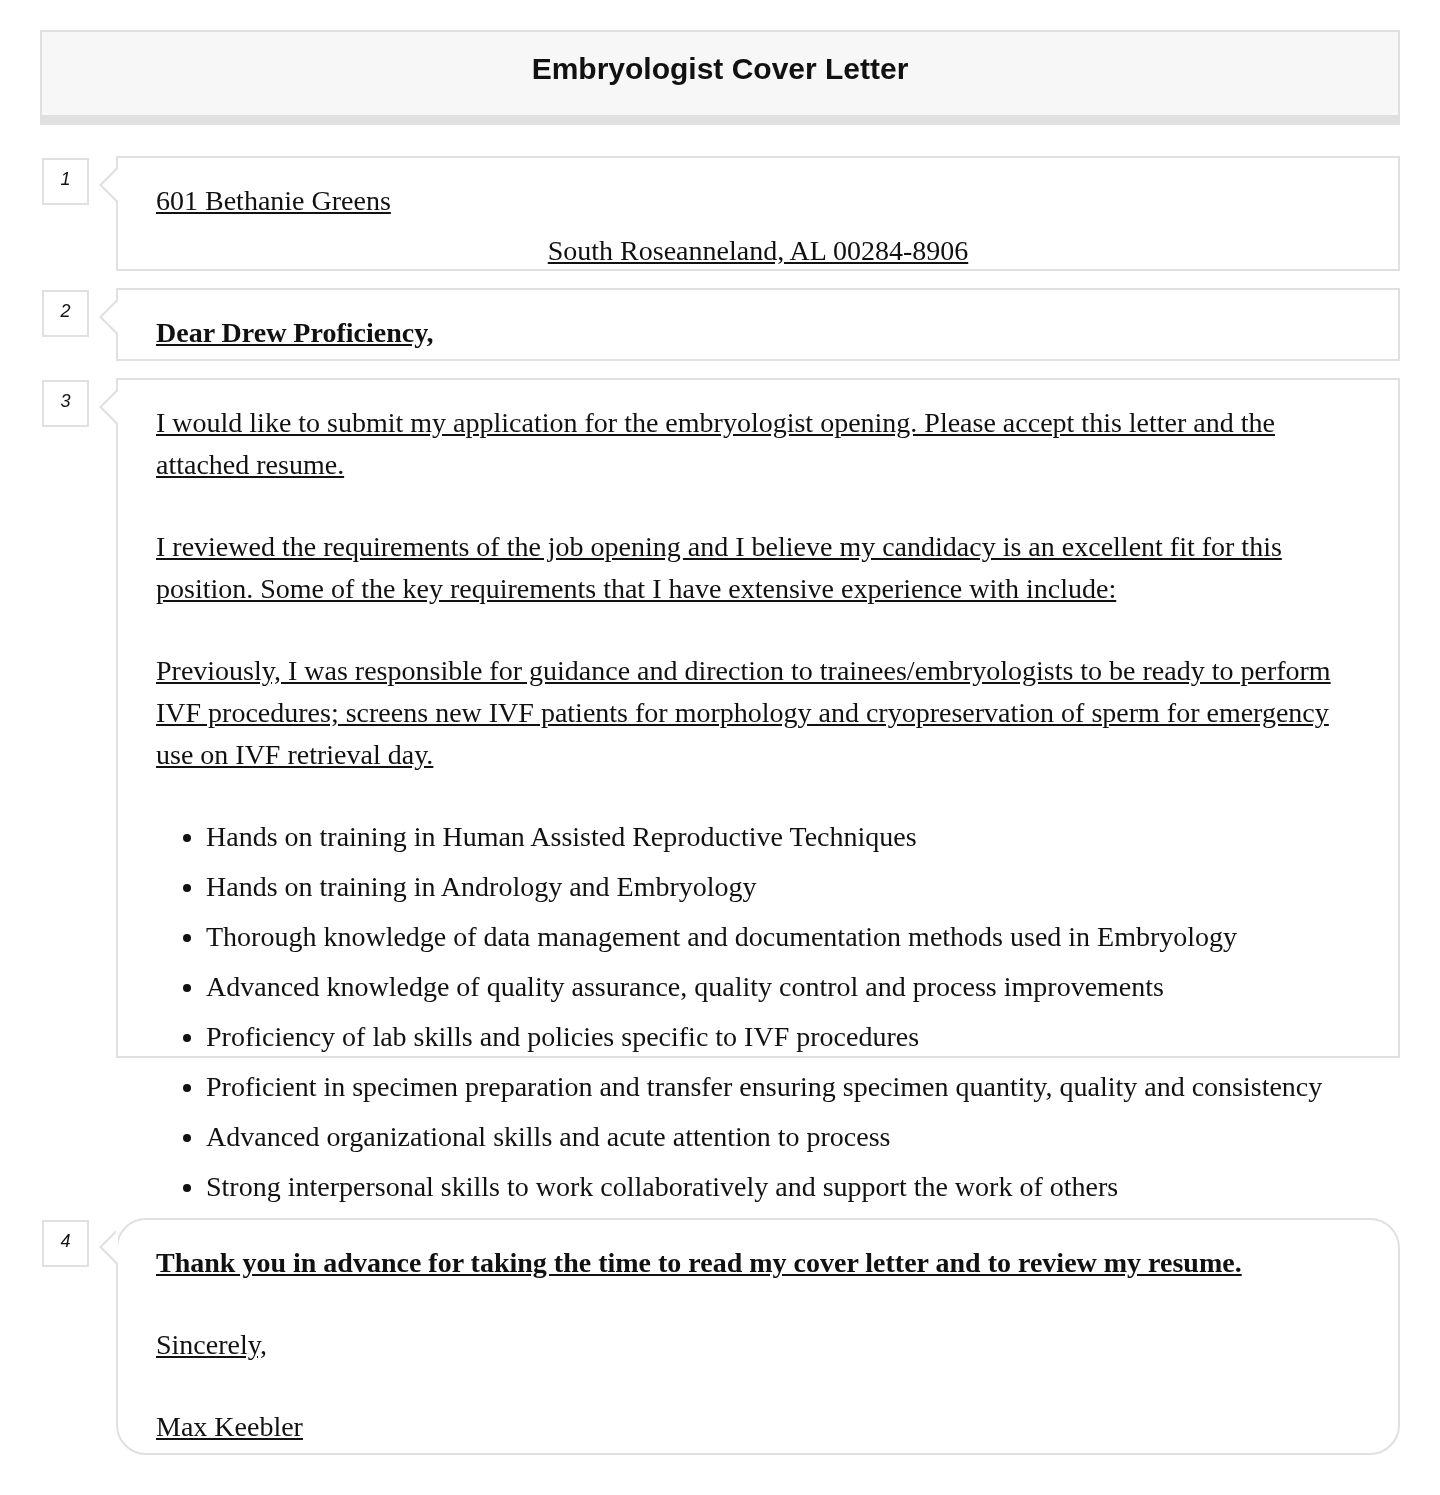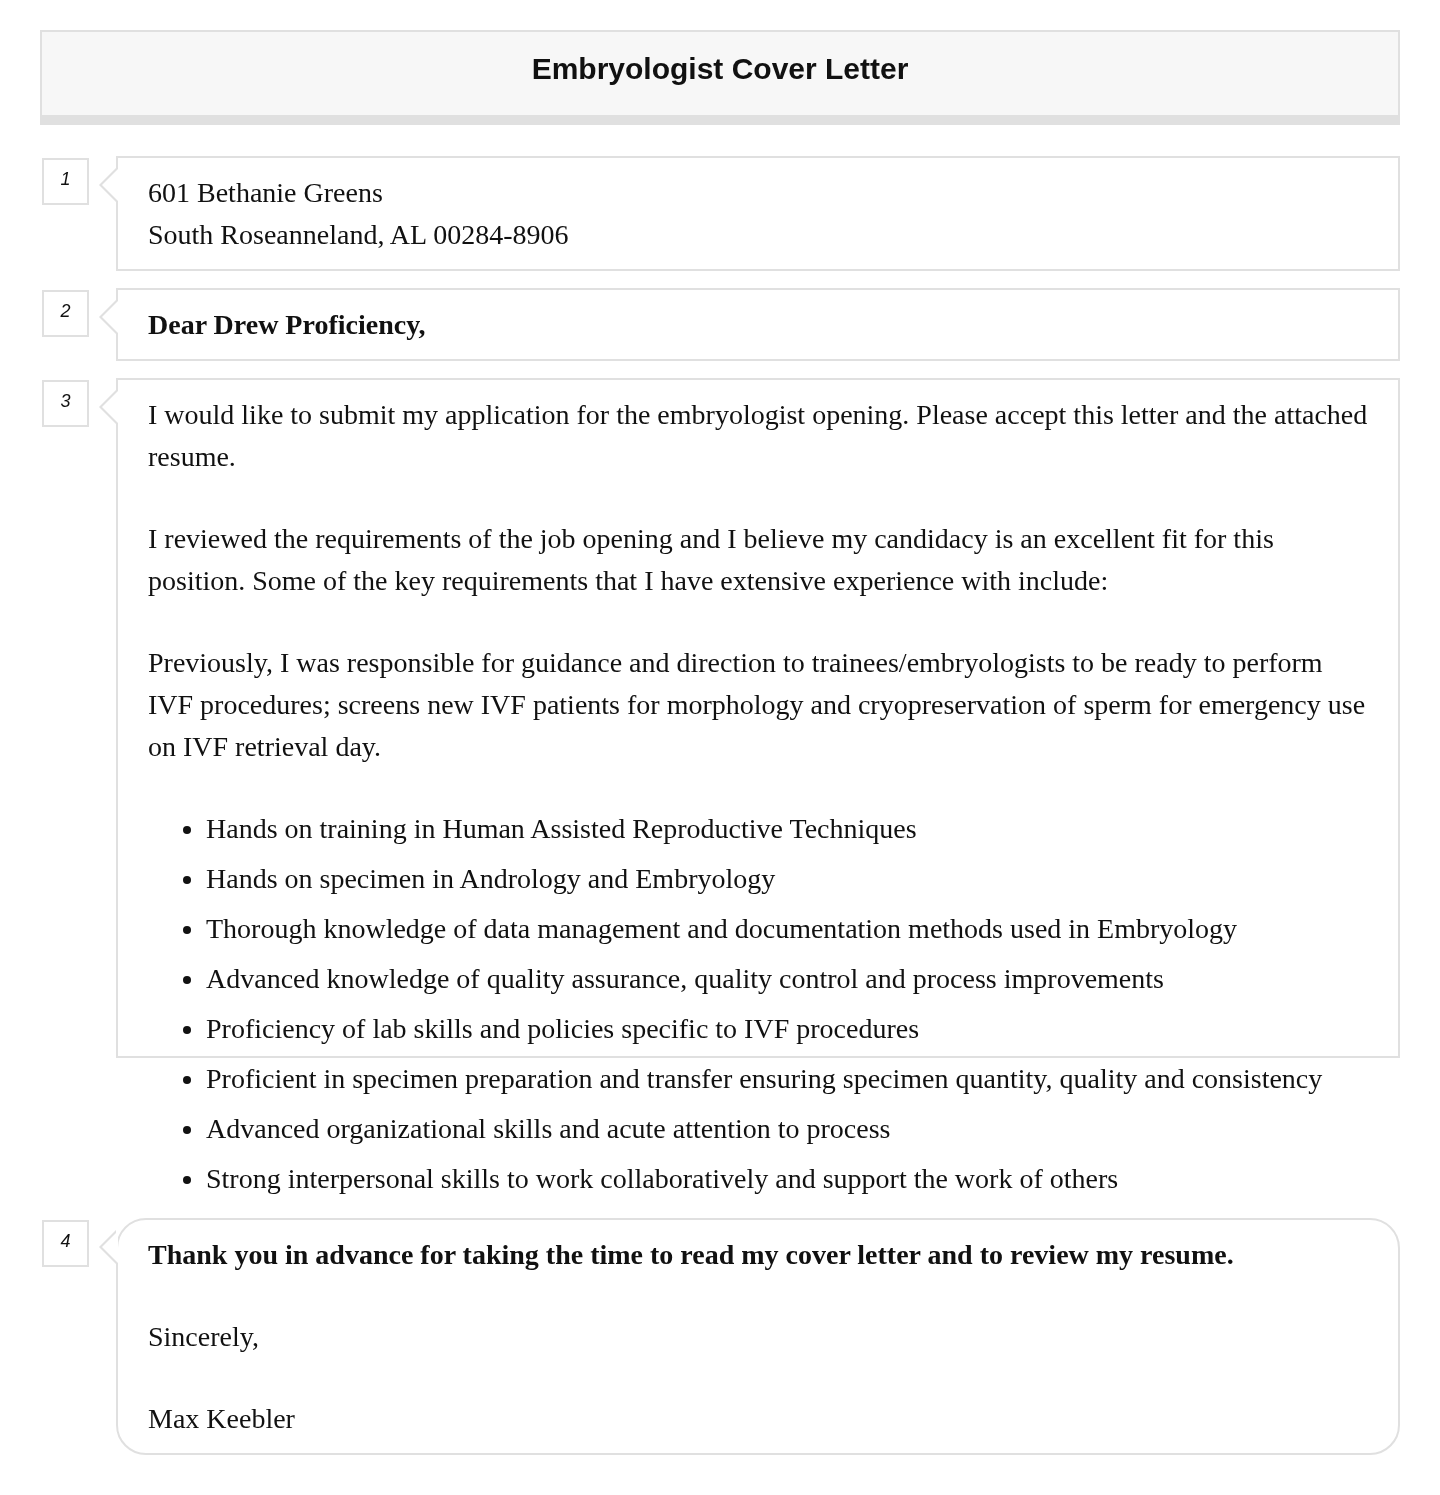--- a/index.html
+++ b/index.html
@@ -88,21 +88,22 @@
       position: absolute;
       left: -16px;
       top: 11px;
       width: 0;
       height: 0;
       border-top: 16px solid transparent;
       border-bottom: 16px solid transparent;
       border-right: 16px solid #ffffff;
     }
     .content-box p {
-      margin: 0;
+      margin: 8px;
+      text-decoration: underline;
     }
     .content-box p + p,
     .content-box p + ul,
     .content-box ul + p {
       margin-top: 40px;
     }
     .bold {
       font-weight: bold;
     }
     ul.reqs {
@@ -118,40 +119,40 @@
 <body>
 
 <div class="title-bar">
   <h1>Embryologist Cover Letter</h1>
 </div>
 
 <div class="section" style="top:156px;">
   <div class="num-box">1</div>
   <div class="content-box" style="height:115px;">
     <p>601 Bethanie Greens</p>
-    <p style="margin-top:0;">South Roseanneland, AL 00284-8906</p>
+    <p style="margin-top:0;text-align:center;">South Roseanneland, AL 00284-8906</p>
   </div>
 </div>
 
 <div class="section" style="top:288px;">
   <div class="num-box">2</div>
   <div class="content-box" style="height:73px;">
     <p class="bold">Dear Drew Proficiency,</p>
   </div>
 </div>
 
 <div class="section" style="top:378px;">
   <div class="num-box">3</div>
   <div class="content-box" style="height:680px;">
     <p>I would like to submit my application for the embryologist opening. Please accept this letter and the attached resume.</p>
     <p>I reviewed the requirements of the job opening and I believe my candidacy is an excellent fit for this position. Some of the key requirements that I have extensive experience with include:</p>
     <p>Previously, I was responsible for guidance and direction to trainees/embryologists to be ready to perform IVF procedures; screens new IVF patients for morphology and cryopreservation of sperm for emergency use on IVF retrieval day.</p>
     <ul class="reqs">
       <li>Hands on training in Human Assisted Reproductive Techniques</li>
-      <li>Hands on specimen in Andrology and Embryology</li>
+      <li>Hands on training in Andrology and Embryology</li>
       <li>Thorough knowledge of data management and documentation methods used in Embryology</li>
       <li>Advanced knowledge of quality assurance, quality control and process improvements</li>
       <li>Proficiency of lab skills and policies specific to IVF procedures</li>
       <li>Proficient in specimen preparation and transfer ensuring specimen quantity, quality and consistency</li>
       <li>Advanced organizational skills and acute attention to process</li>
       <li>Strong interpersonal skills to work collaboratively and support the work of others</li>
     </ul>
   </div>
 </div>
 

